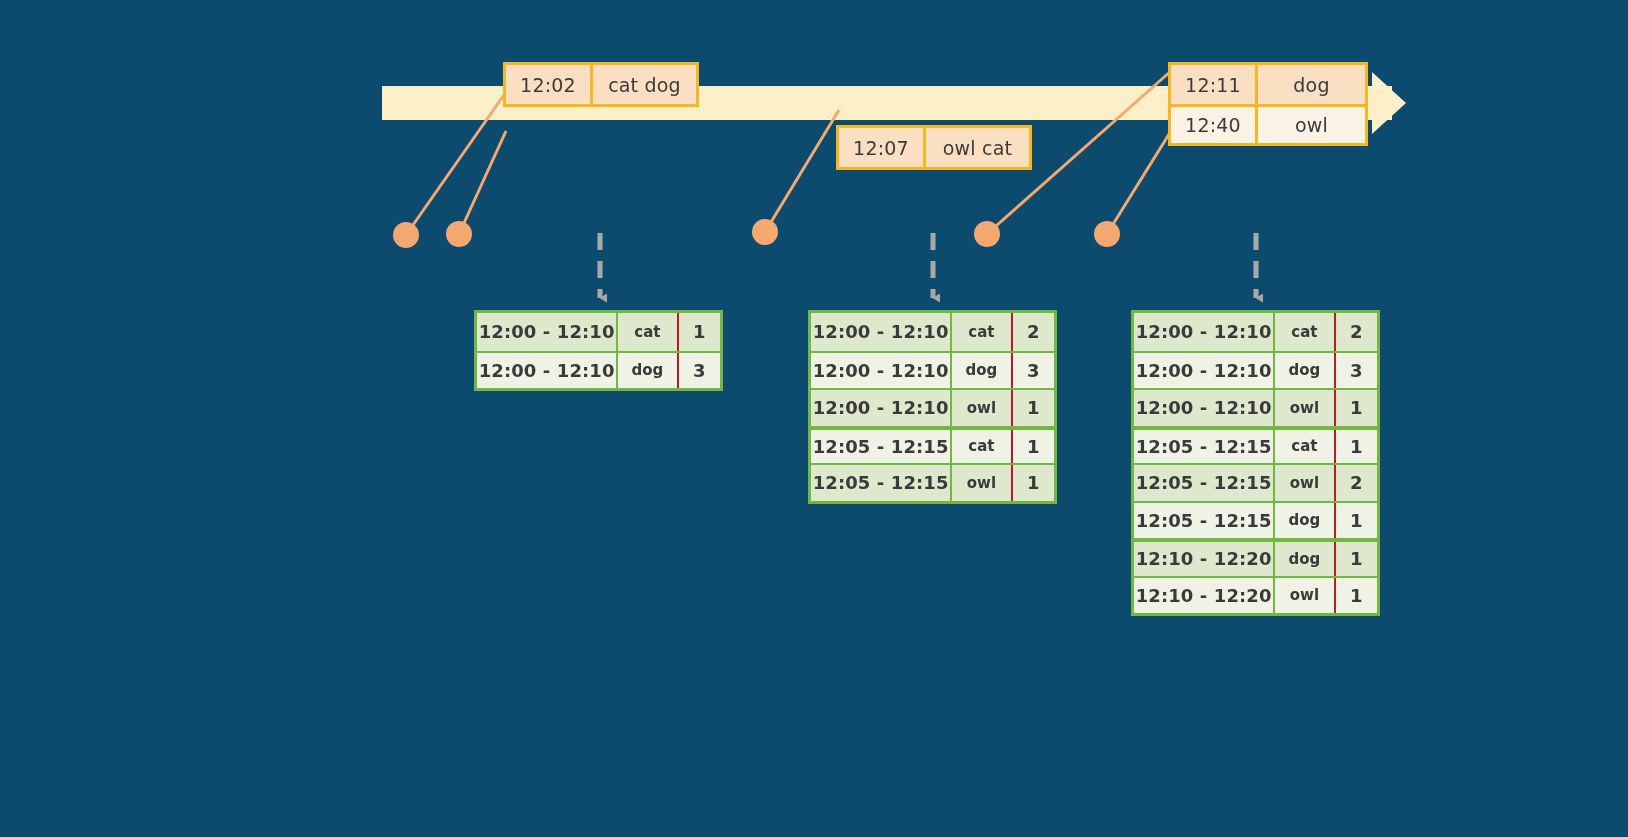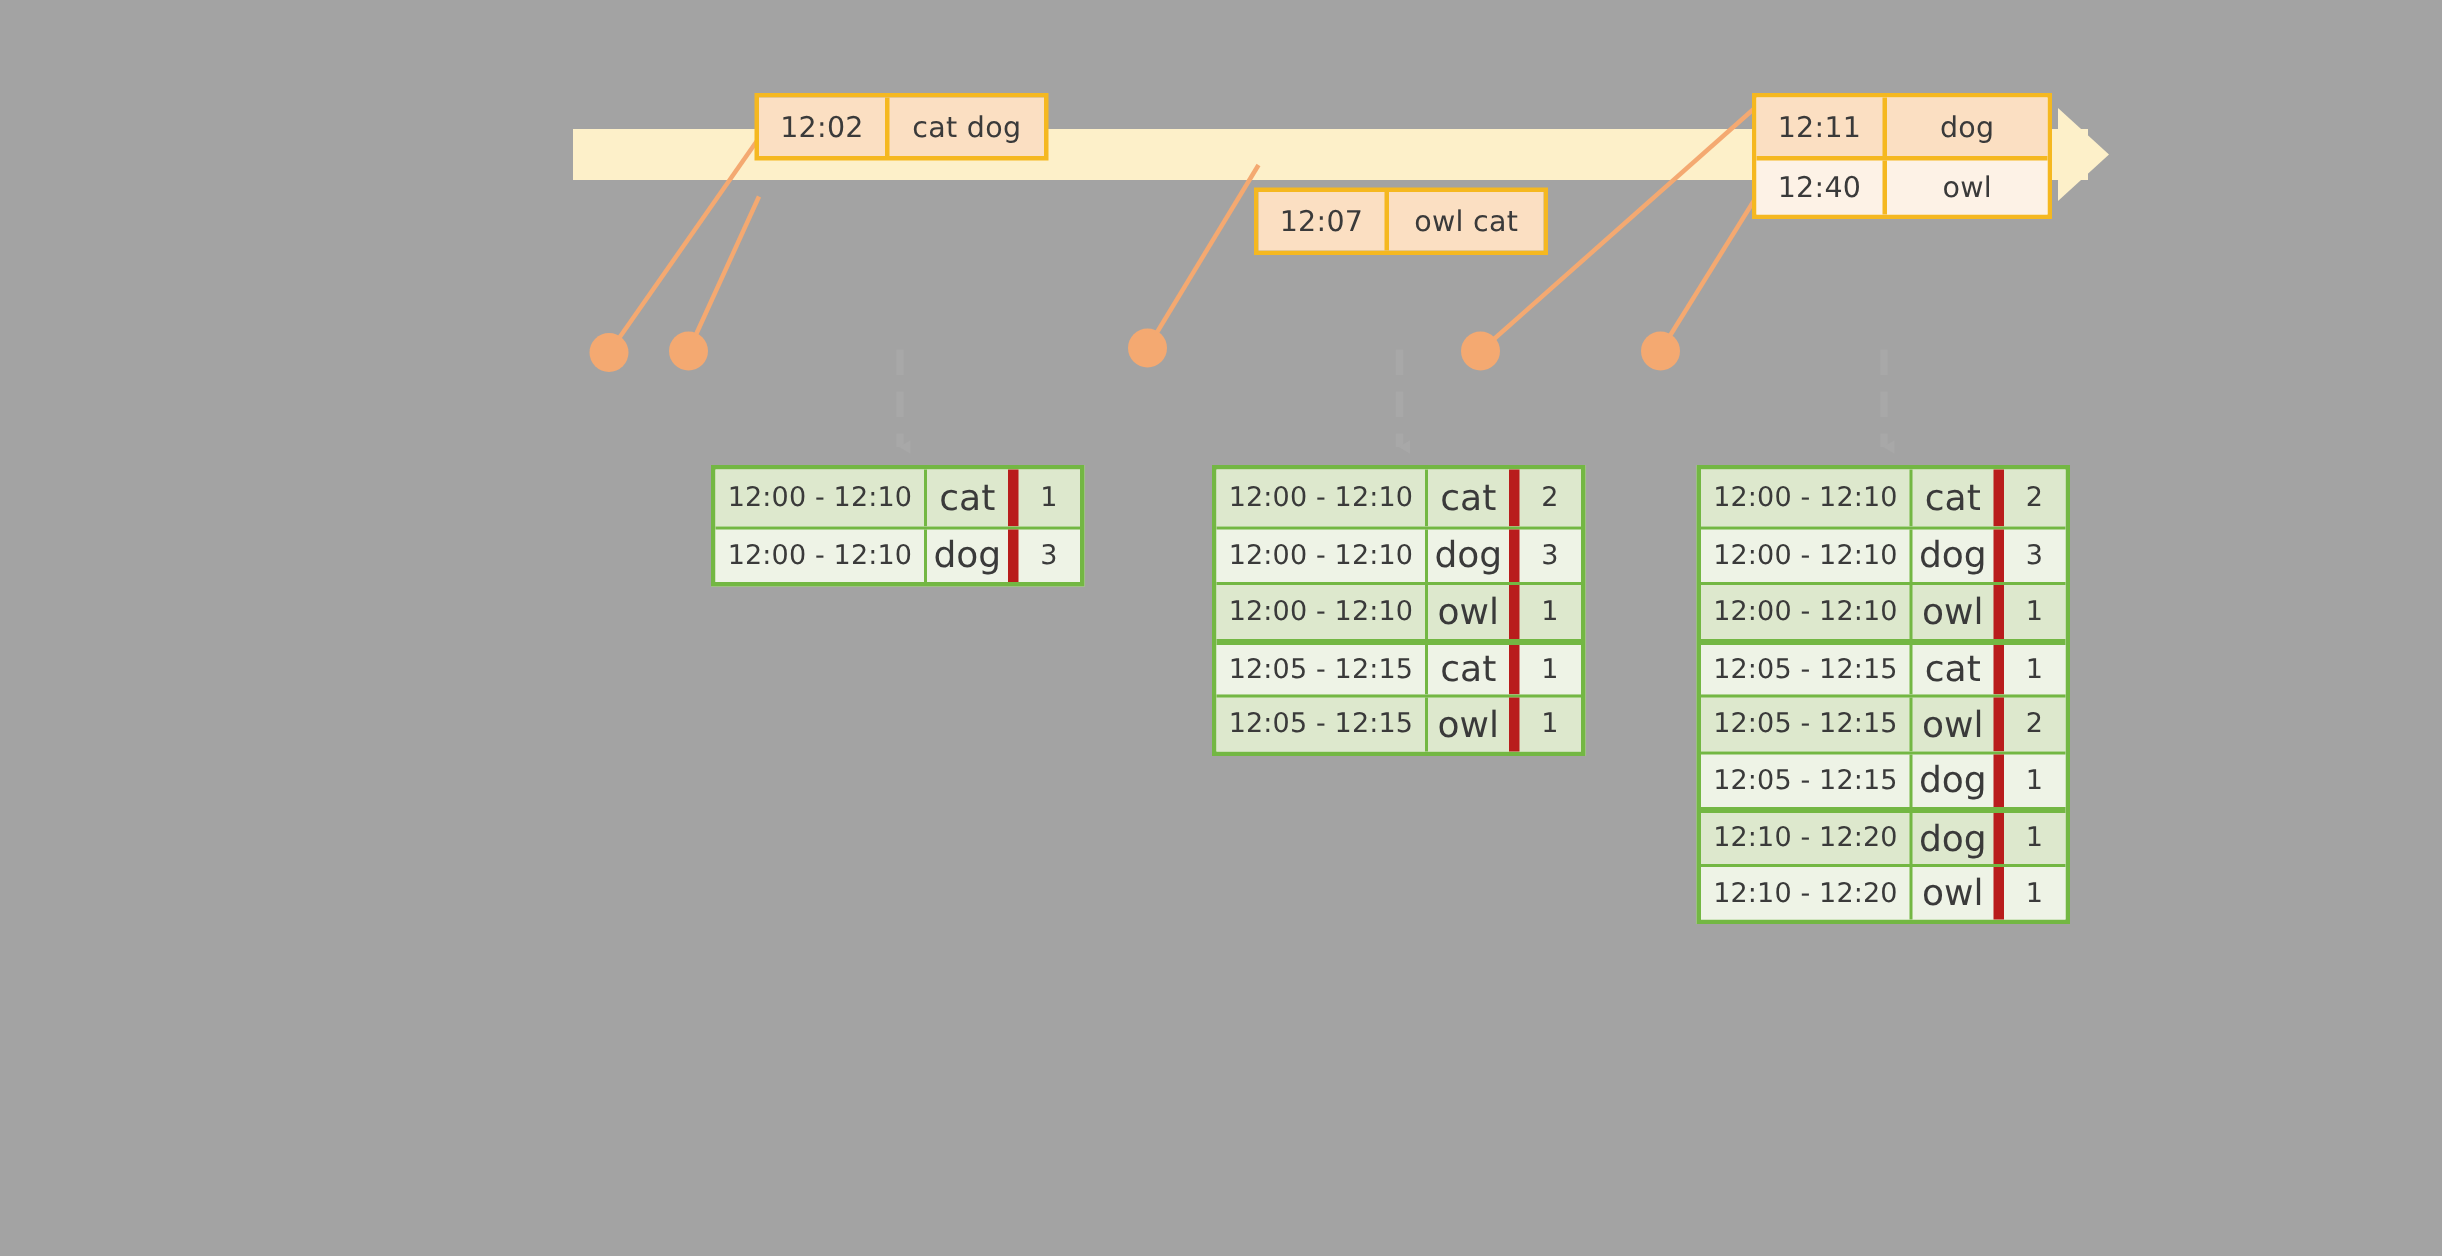--- a/index.html
+++ b/index.html
@@ -7,21 +7,21 @@
     padding: 0;
     background: #000000;
   }
   body {
     font-family: "DejaVu Sans", sans-serif;
   }
   #canvas {
     position: relative;
     width: 1628px;
     height: 837px;
-    background: #a3a3a3;
+    background: #0c4a6e;
     overflow: hidden;
   }
   svg.layer {
     position: absolute;
     left: 0;
     top: 0;
     width: 1628px;
     height: 837px;
     pointer-events: none;
   }
@@ -72,20 +72,21 @@
     border: 3px solid #73b743;
     box-sizing: border-box;
     display: flex;
     flex-direction: column;
     background: #eef3e6;
   }
   .res-row {
     display: flex;
     height: 37.5px;
     box-sizing: border-box;
+    font-weight: bold;
   }
   .res-row + .res-row {
     border-top: 2px solid #73b743;
   }
   .res-row.grp-sep {
     border-top-width: 4px;
   }
   .res-row.shade-a { background: #dde8cd; }
   .res-row.shade-b { background: #eef3e6; }
   .res-window {
@@ -93,25 +94,25 @@
     border-right: 2px solid #73b743;
     display: flex;
     align-items: center;
     justify-content: center;
     font-size: 18px;
     color: #3a3a3a;
     letter-spacing: .1px;
   }
   .res-key {
     box-sizing: border-box;
-    border-right: 7px solid #b91c1c;
-    display: flex;
-    align-items: center;
-    justify-content: center;
-    font-size: 24px;
+    border-right: 2px solid #b91c1c;
+    display: flex;
+    align-items: center;
+    justify-content: center;
+    font-size: 15px;
     color: #3a3a3a;
   }
   .res-count {
     box-sizing: border-box;
     display: flex;
     align-items: center;
     justify-content: center;
     font-size: 18px;
     color: #3a3a3a;
   }

